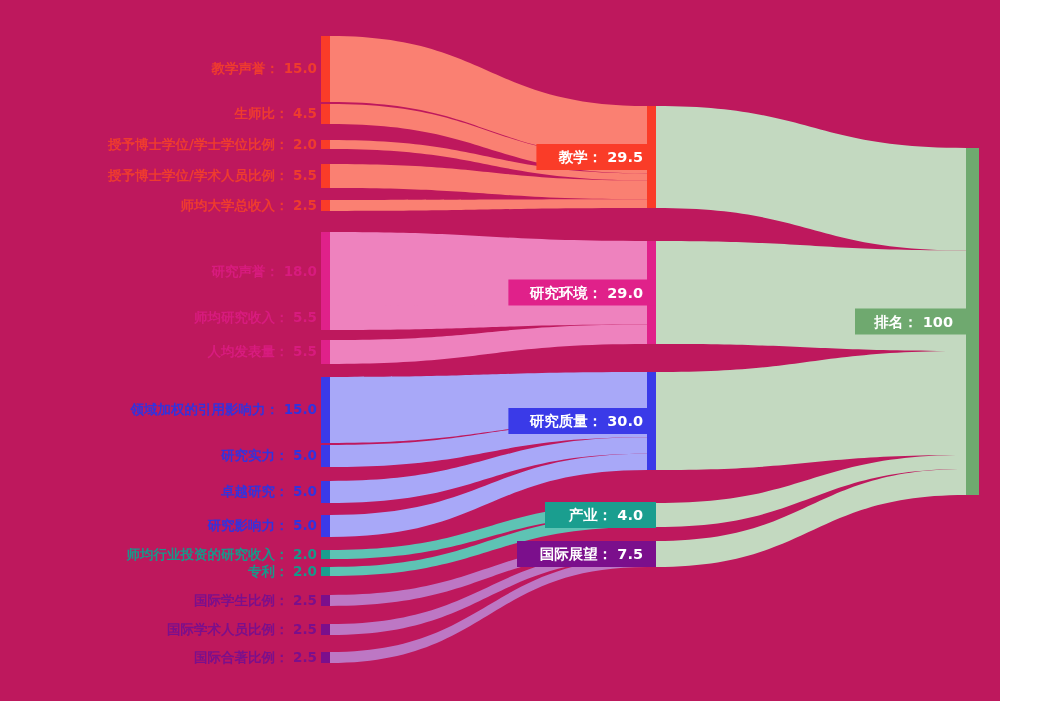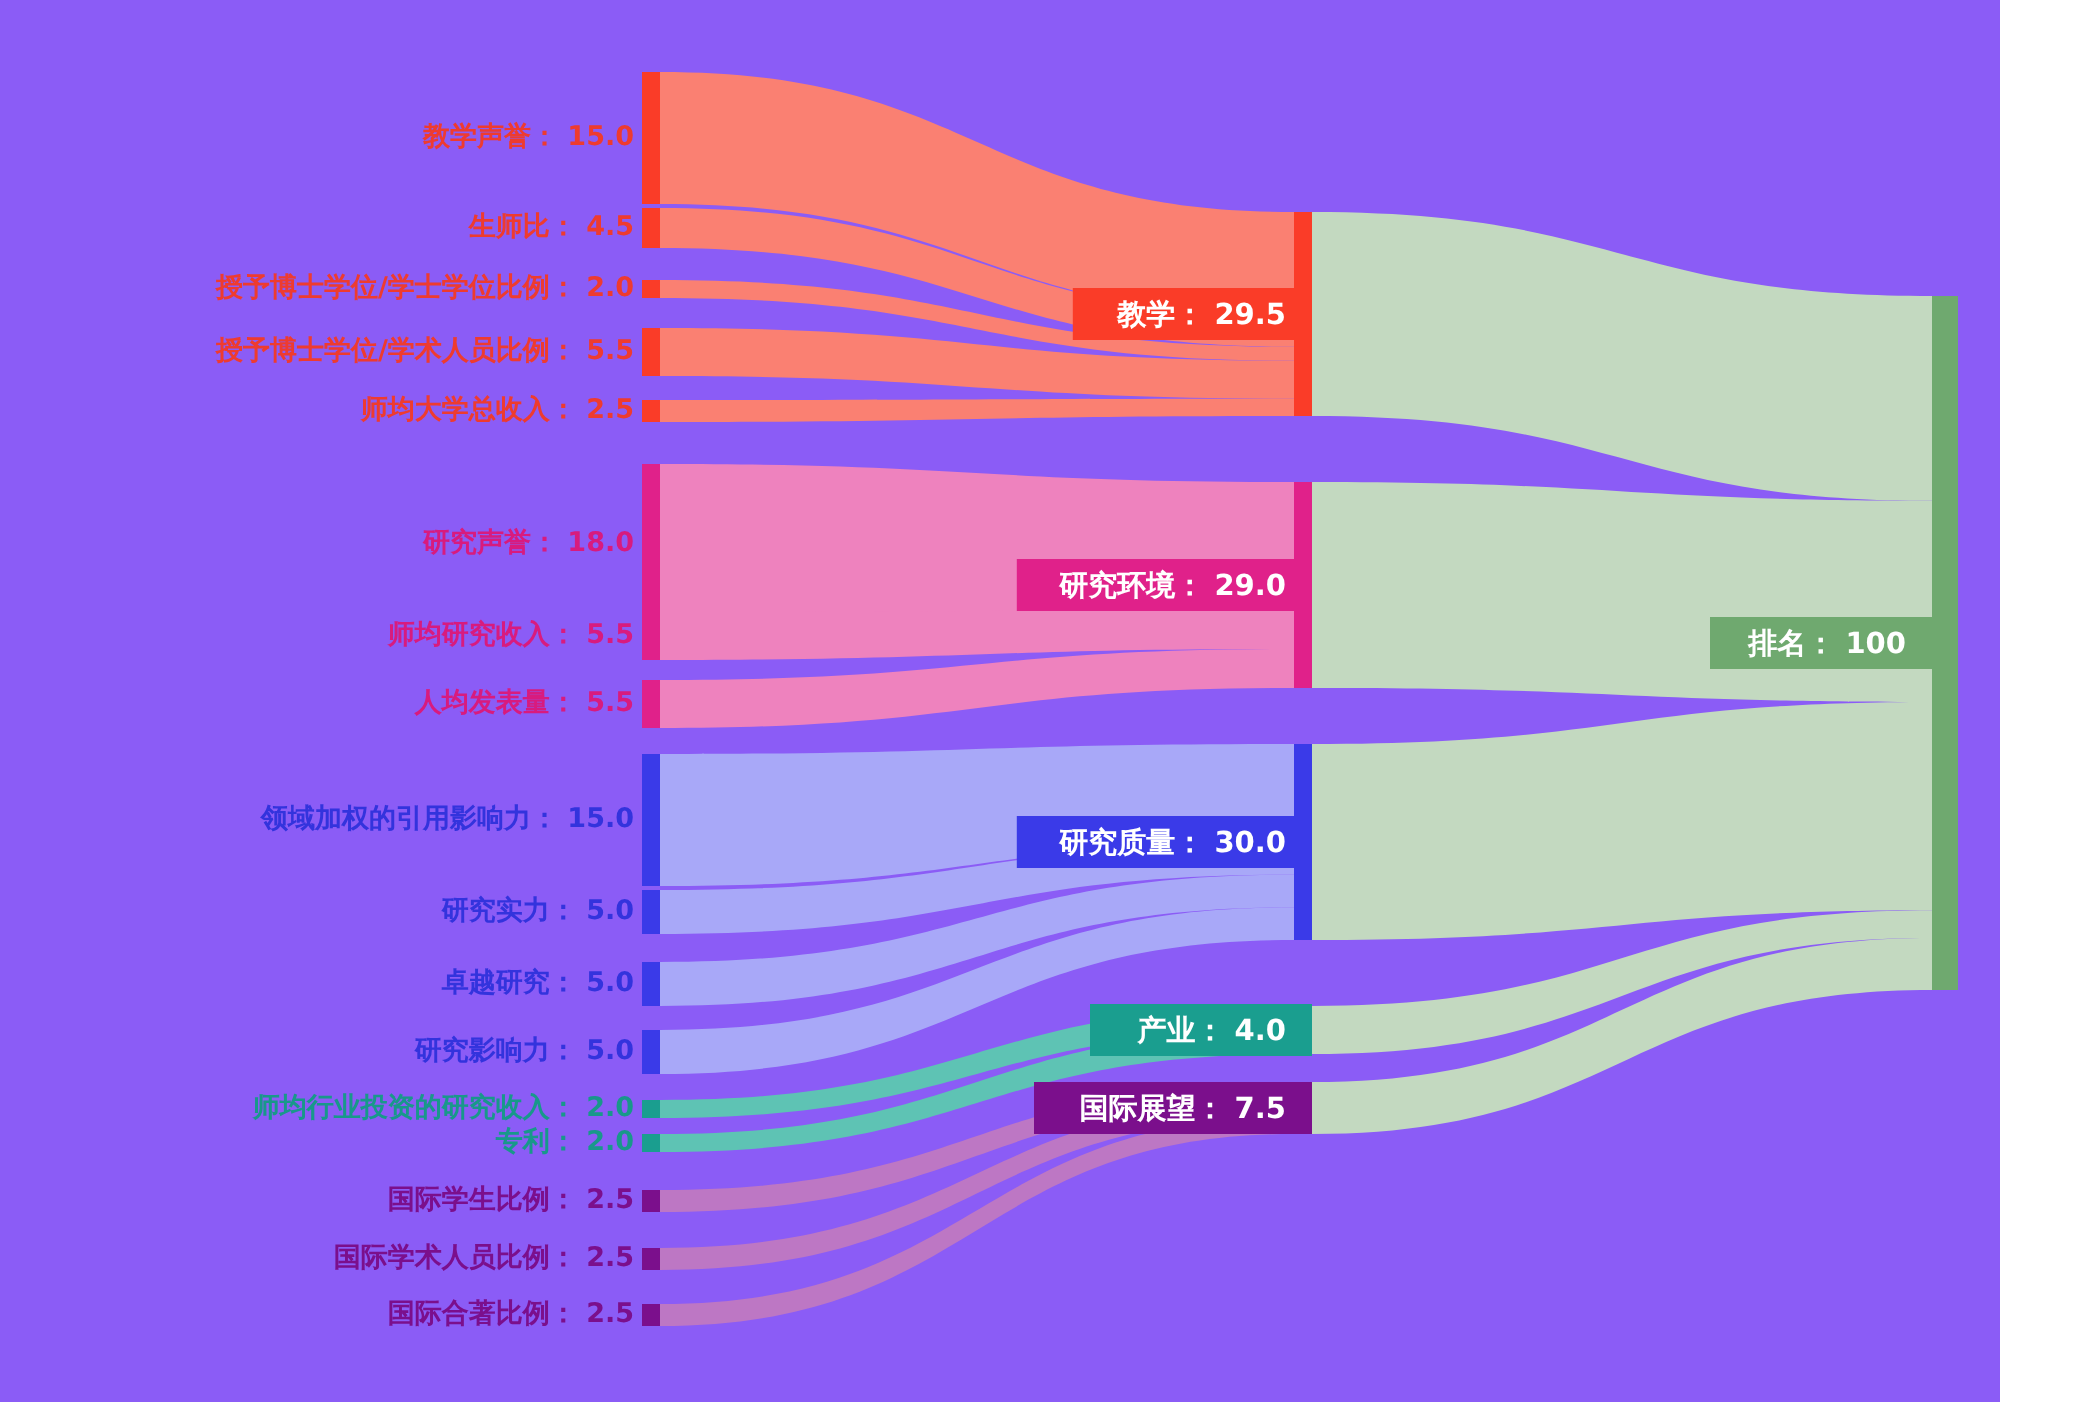--- a/index.html
+++ b/index.html
@@ -10,21 +10,21 @@
   body {
     width: 1040px;
     height: 701px;
     overflow: hidden;
     font-family: "DejaVu Sans", "Liberation Sans", sans-serif;
   }
   #chart-root {
     position: relative;
     width: 1000px;
     height: 701px;
-    background: #8b5cf6;
+    background: #be185d;
   }
   svg#sankey-svg {
     display: block;
     width: 1040px;
     height: 701px;
   }
   .link-band {
     stroke: none;
   }
   .node-bar {

